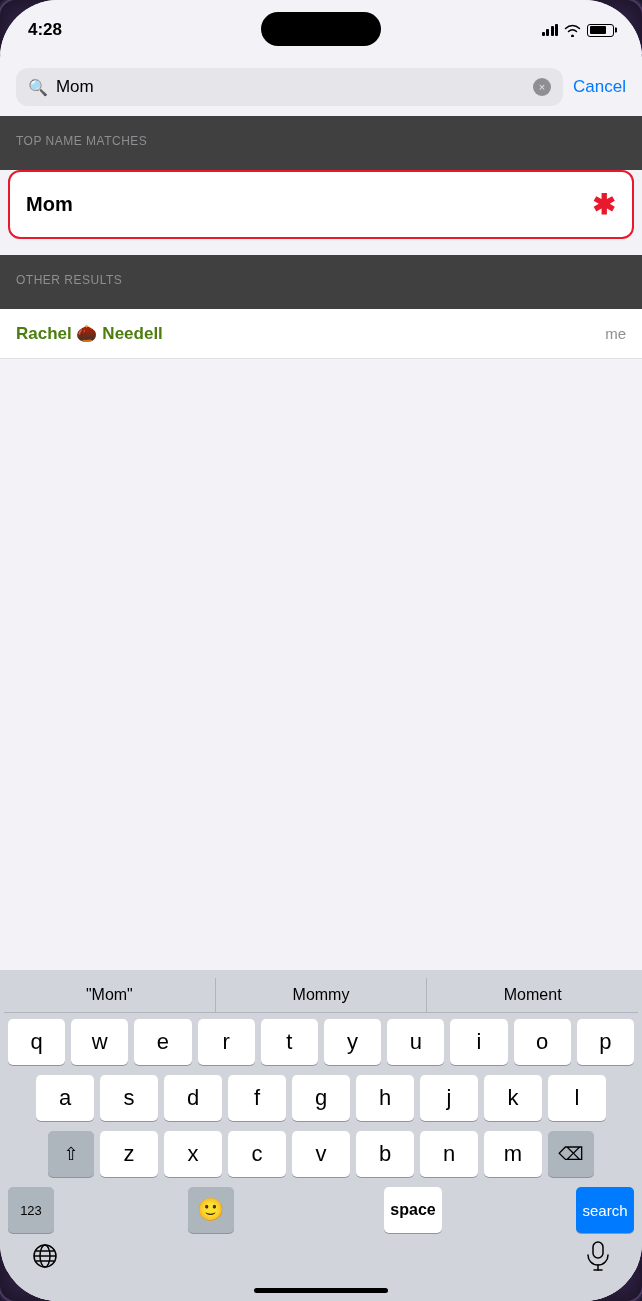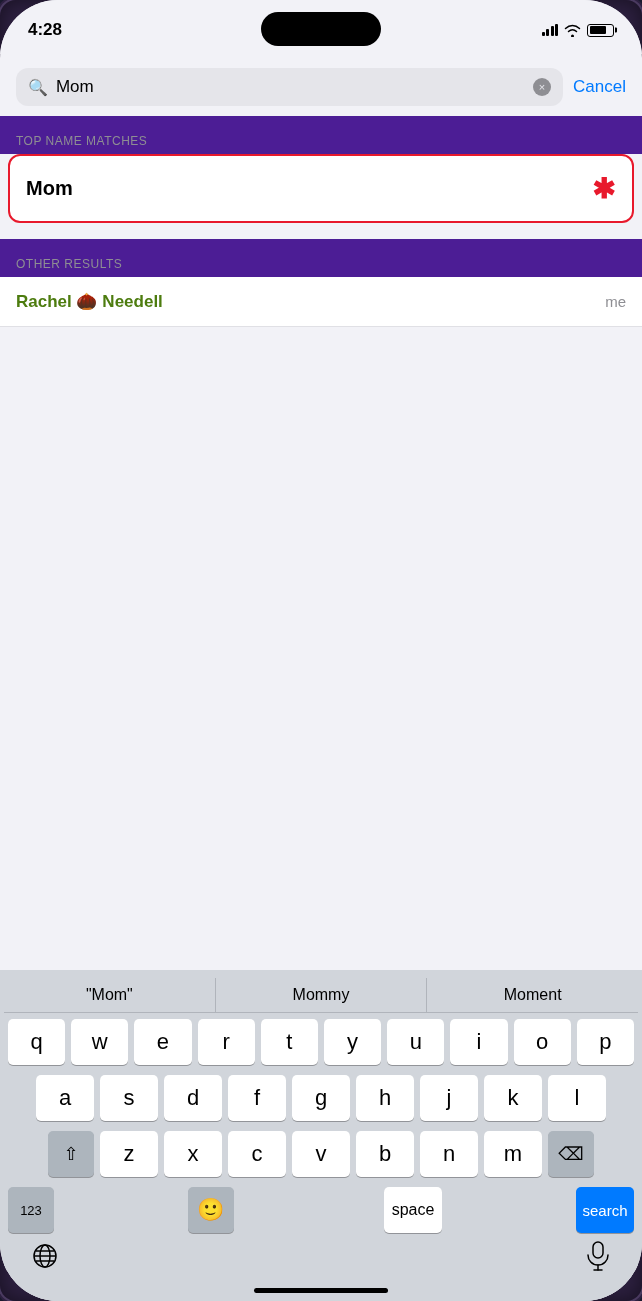--- a/index.html
+++ b/index.html
@@ -170,26 +170,26 @@
 
     .cancel-btn {
       color: #007aff;
       font-size: 17px;
       cursor: pointer;
       white-space: nowrap;
     }
 
     
     .section-header {
-      padding: 18px 16px 6px;
+      padding: 18px 16px 22px;
       font-size: 12px;
       font-weight: 500;
       color: #8e8e93;
       letter-spacing: 0.5px;
-      background: #4c1d95;
+      background: #404040;
     }
 
     
     .top-match-item {
       background: #fff;
       margin: 0 0 0 0;
       padding: 16px 16px;
       border: 2px solid #e8192c;
       border-radius: 12px;
       margin: 0 8px;
@@ -324,21 +324,21 @@
     }
 
     .key-emoji {
       flex: 0 0 46px;
     }
 
     .key-space {
       flex: 1;
       background: #fff;
       font-size: 16px;
-      font-weight: 400;
+      font-weight: 700;
       margin-left: 16px;
     }
 
     .key-search {
       flex: 0 0 90px;
       background: #007aff;
       color: #fff;
       font-size: 16px;
       font-weight: 500;
     }

